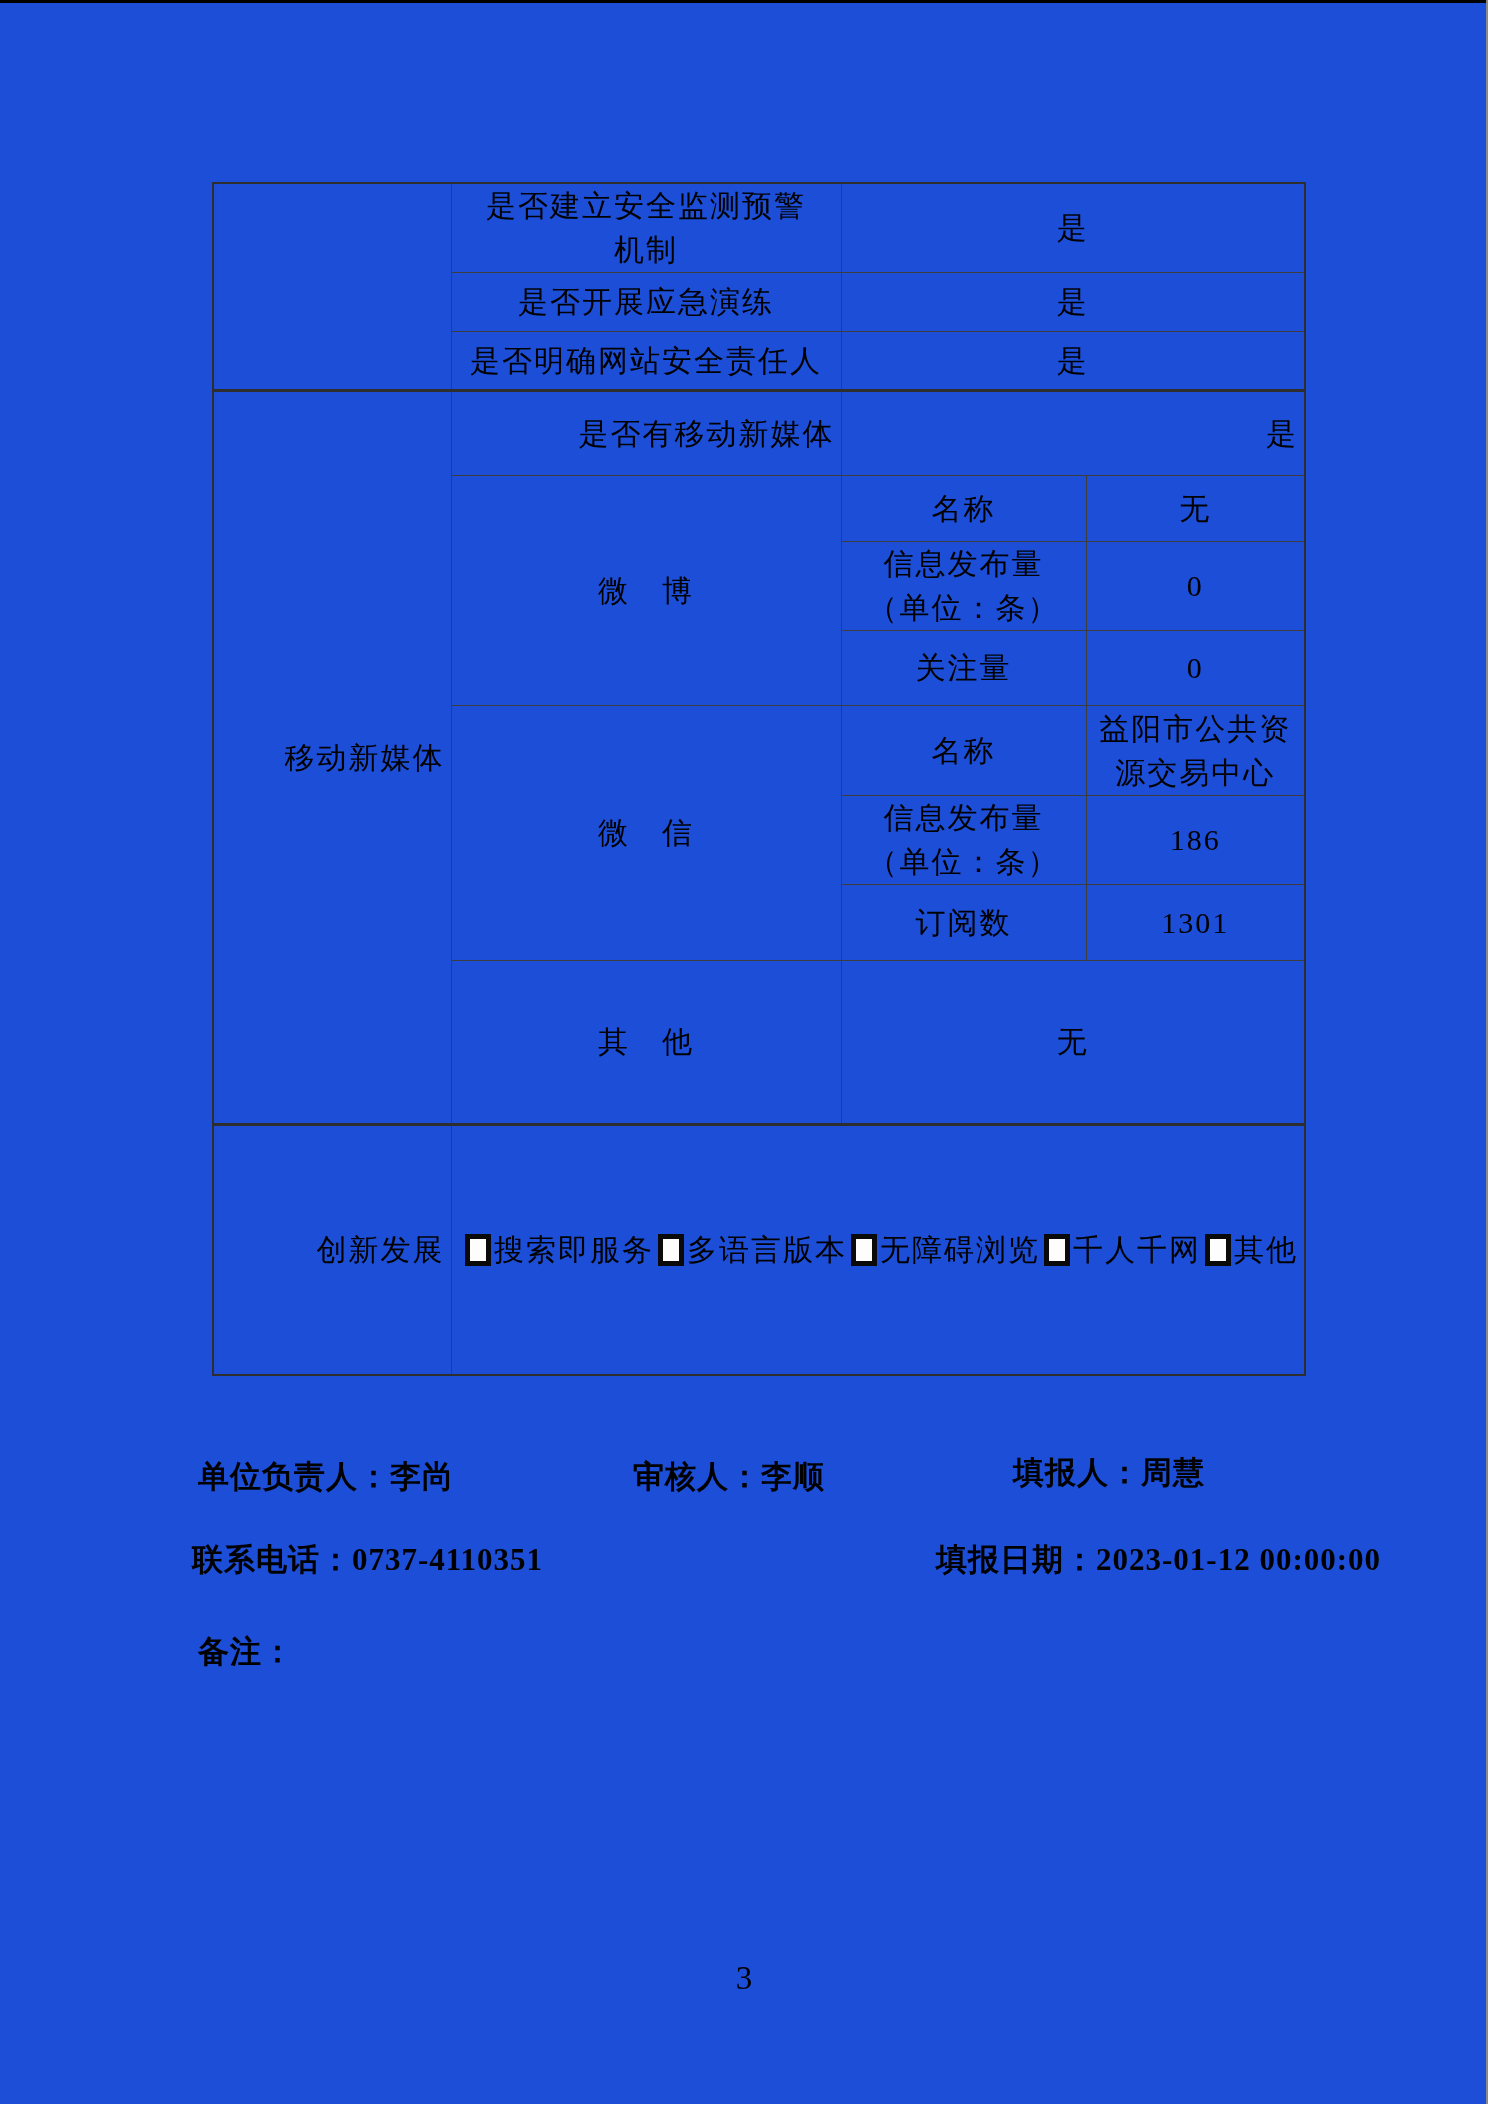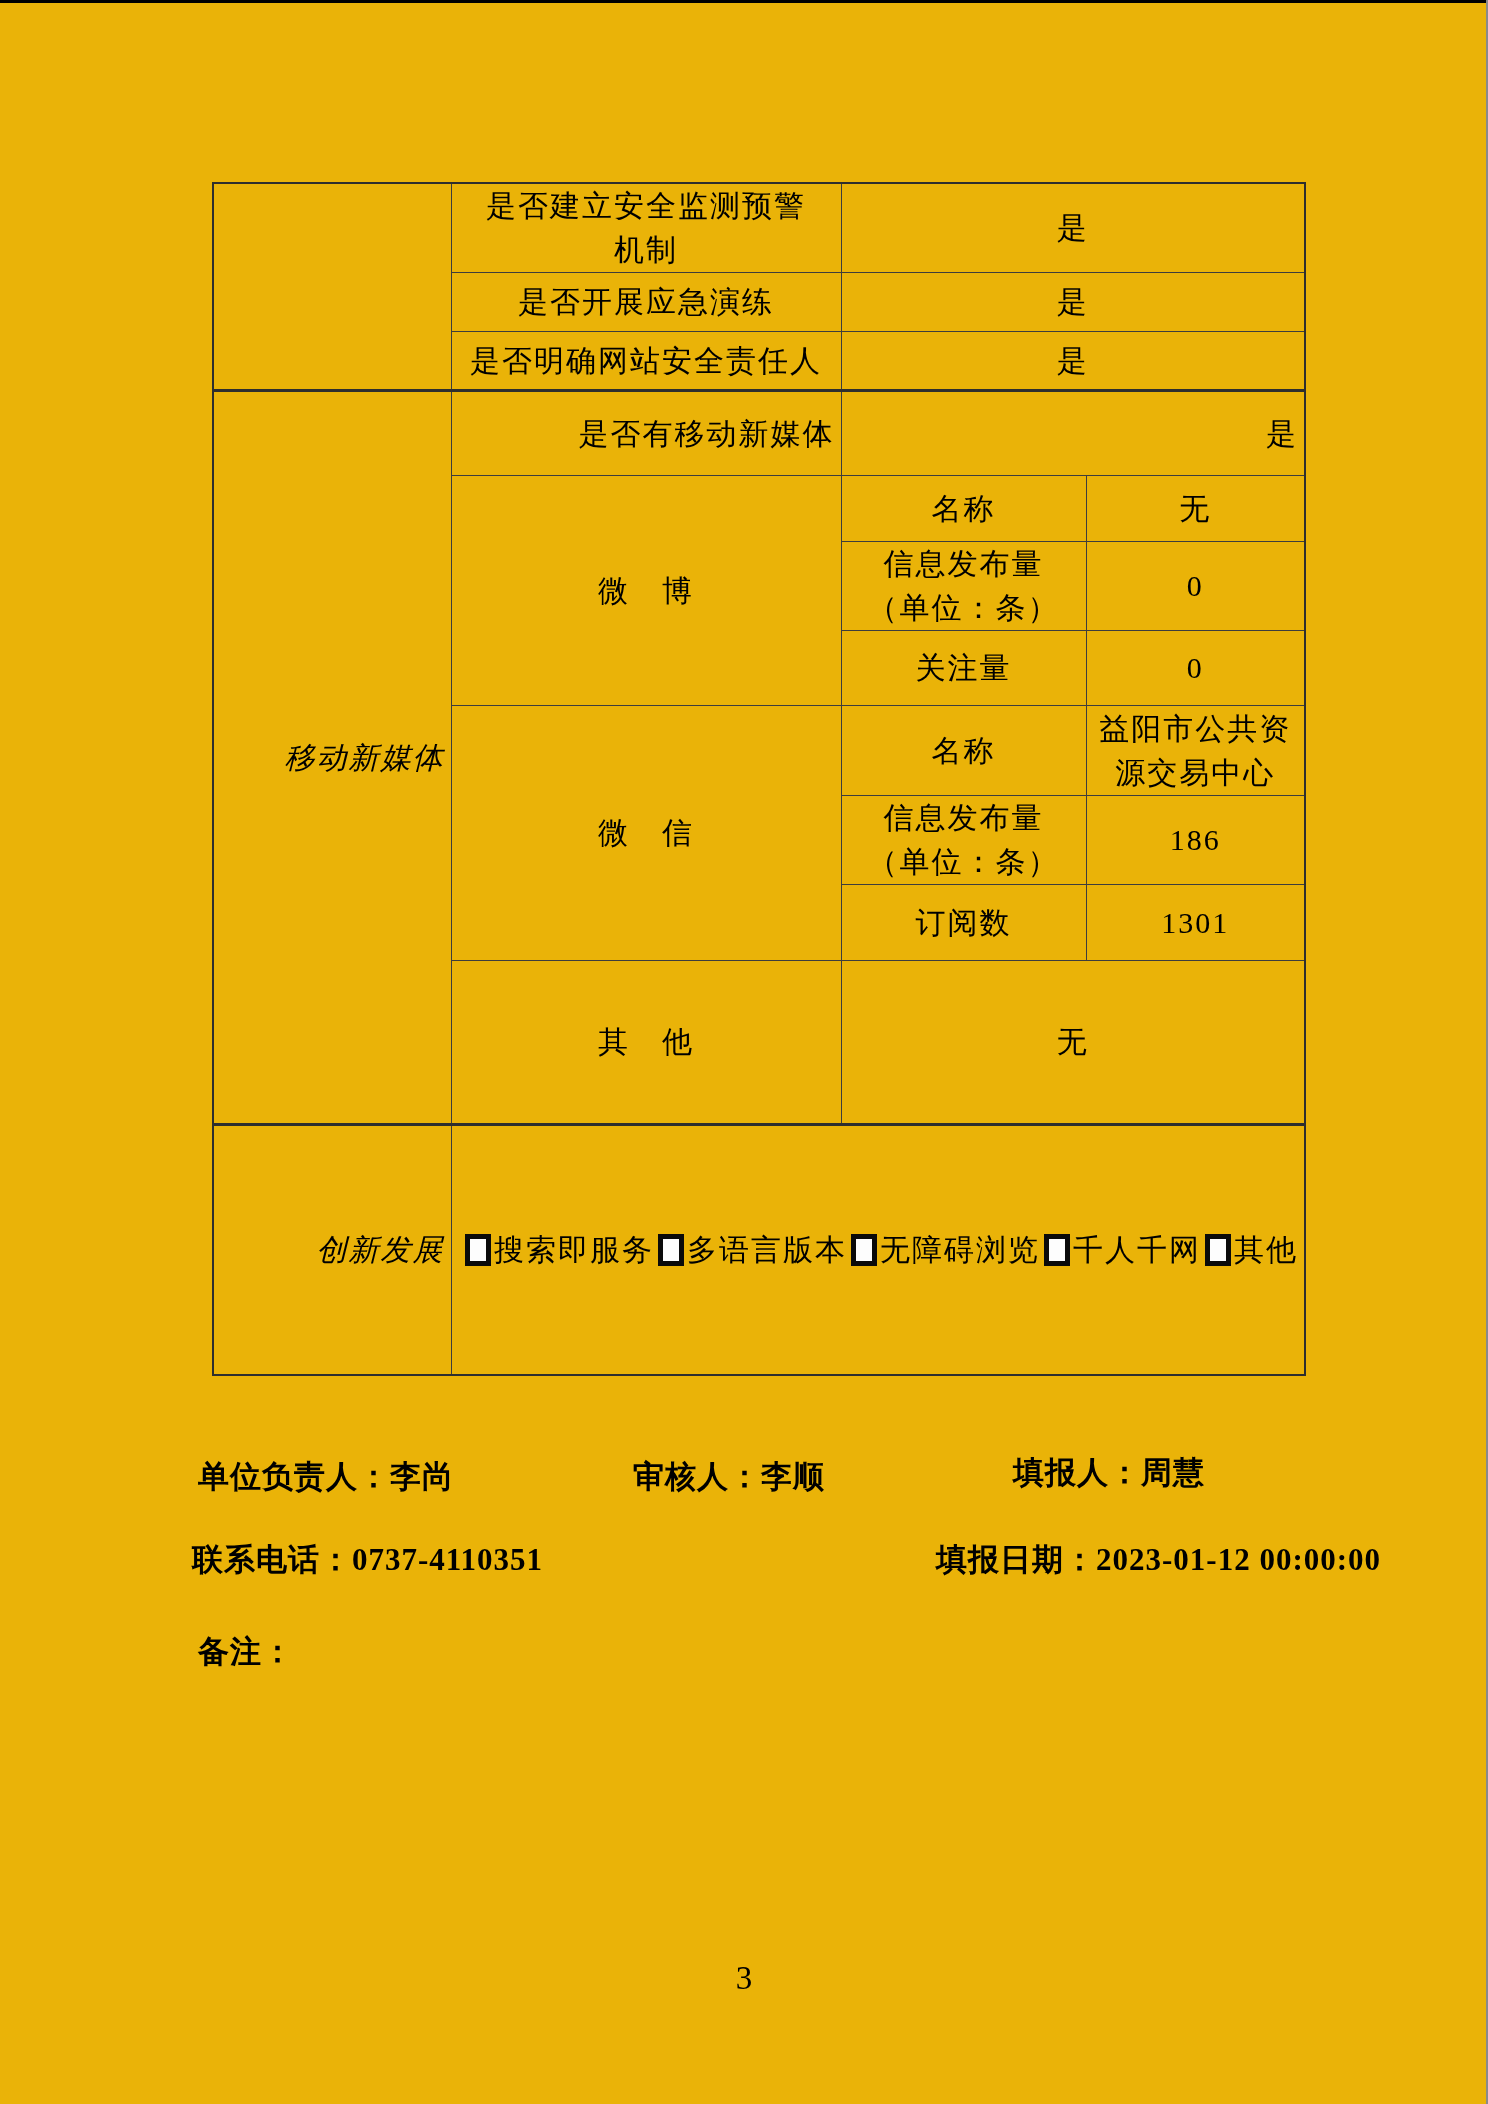--- a/index.html
+++ b/index.html
@@ -1,35 +1,35 @@
 <!DOCTYPE html>
 <html><head>
 <meta charset="utf-8">
 <style>
   html,body{margin:0;padding:0;background:#ffffff;}
   .page{
-    position:relative;width:1488px;height:2104px;background:#eab308;overflow:hidden;
+    position:relative;width:1488px;height:2104px;background:#1d4ed8;overflow:hidden;
     font-family:"Liberation Serif","DejaVu Serif",serif;color:#000;
   }
   .top-edge{position:absolute;left:0;top:0;width:100%;height:3px;background:#000;}
   .right-edge{position:absolute;right:0;top:0;width:2px;height:100%;background:#8a8a8a;}
 
   table.report{
     position:absolute;left:212px;top:182px;width:1092px;
     border-collapse:collapse;table-layout:fixed;
     border:2.5px solid #2e2e2e;
   }
   table.report td{
     border:1.5px solid #3d3d3d;
     text-align:center;vertical-align:middle;
     font-size:30px;line-height:44px;letter-spacing:2px;
     padding:0 6px;color:#000;
   }
   tr.section td{border-top:3.5px solid #2e2e2e;text-align:right;}
-  td.group{letter-spacing:3px;font-style:italic;}
+  td.group{letter-spacing:3px;}
   td.val-name{padding:0 12px;margin-top:16px;}
   td.checkline{white-space:nowrap;padding:0 0 38px 0;letter-spacing:1px;}
   .cb{
     display:inline-block;width:26px;height:32px;box-sizing:border-box;
     border:5px solid #0a0a0a;background:#fdfdfd;
     vertical-align:-6px;margin:0 3px 0 4px;
   }
   .cb:first-child{margin-left:0;}
 
   .f{

